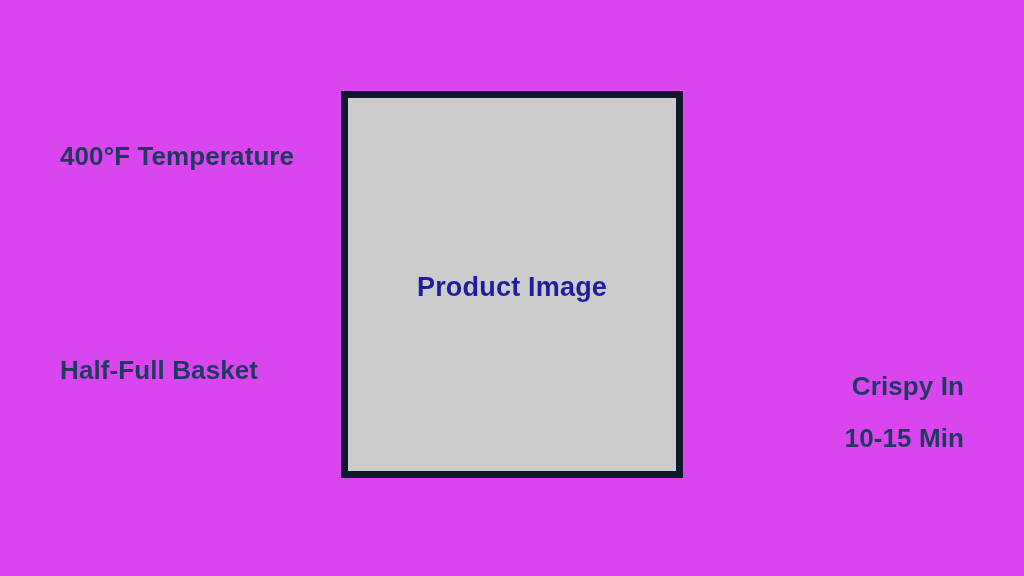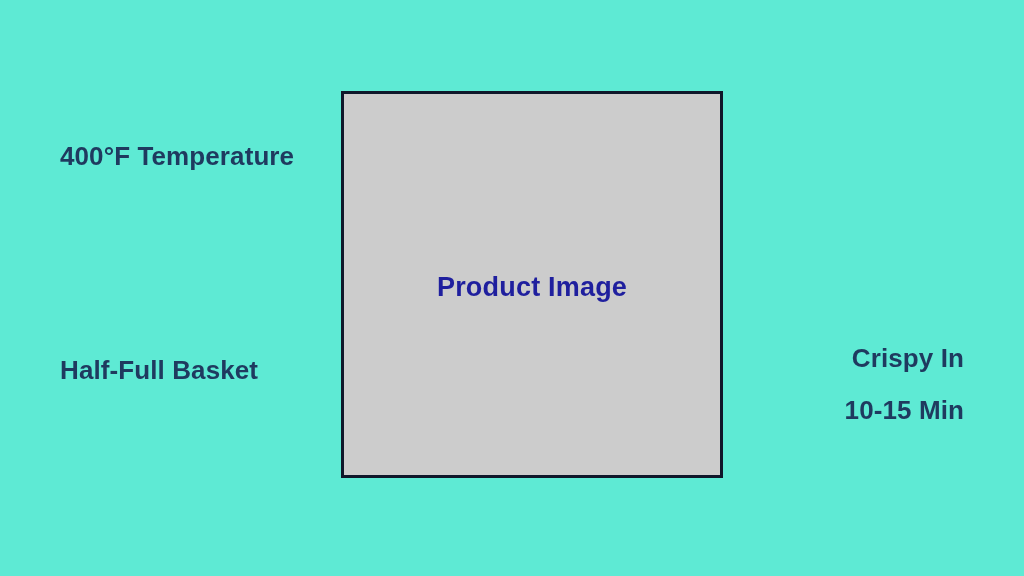--- a/index.html
+++ b/index.html
@@ -9,34 +9,34 @@
   }
   body {
     font-family: "Liberation Sans", sans-serif;
     background: #ffffff;
   }
 
   .slide {
     position: relative;
     width: 1024px;
     height: 576px;
-    background: #5eead4;
+    background: #d946ef;
     overflow: hidden;
   }
 
   
   .image-placeholder {
     position: absolute;
     left: 341px;
     top: 91px;
-    width: 382px;
+    width: 342px;
     height: 387px;
     box-sizing: border-box;
     background: #cccccc;
-    border: 3px solid #0f172a;
+    border: 7px solid #0f172a;
     display: flex;
     align-items: center;
     justify-content: center;
   }
   .image-placeholder-label {
     font-size: 27px;
     font-weight: bold;
     color: #1f1f9e;
     letter-spacing: 0.2px;
     white-space: nowrap;
@@ -62,21 +62,21 @@
     text-align: left;
   }
   .callout-right {
     right: 60px;
     text-align: right;
   }
 
   .callout-temperature { top: 130px; }
   .callout-basket      { top: 344px; }
   .callout-shake       { top: 130px; }
-  .callout-crispy      { top: 332px; }
+  .callout-crispy      { top: 360px; }
 </style>
 </head>
 <body>
 
 <div class="slide">
 
   <div class="callout callout-left callout-temperature">400°F Temperature</div>
 
   <div class="callout callout-left callout-basket">Half-Full Basket</div>
 

